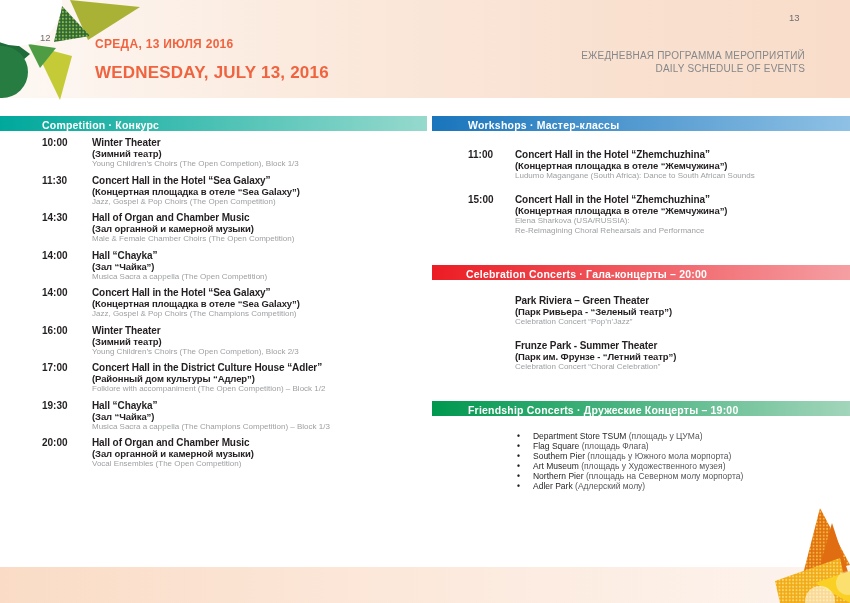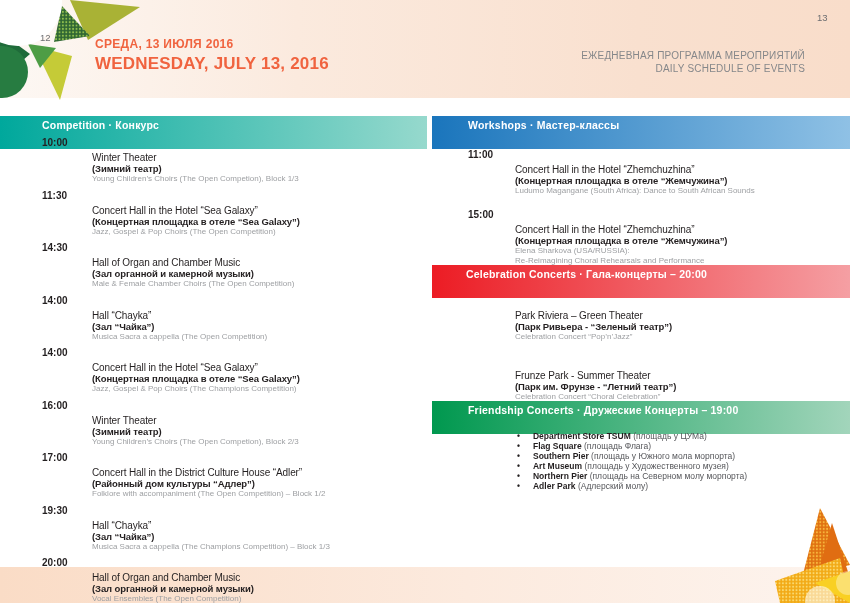--- a/index.html
+++ b/index.html
@@ -16,28 +16,28 @@
   .band-bottom {
     position:absolute; bottom:0; left:0; width:850px; height:36px; z-index:1;
     background:linear-gradient(90deg,#fadcc6 0%,#fceade 55%,#fdf4ee 100%);
   }
   
   .deco-tl { position:absolute; top:0; left:0; z-index:2; }
   .deco-br { position:absolute; bottom:0; right:0; z-index:2; }
   
   .pgnum { position:absolute; top:12px; font-size:9.5px; color:#6d6e71; z-index:3; }
   .pgnum-l { left:40px;margin-top:20px; }
-  .pgnum-r { left:789px;margin-left:28px; }
+  .pgnum-r { left:789px; }
   .title-block { position:absolute; left:95px; top:37px; z-index:3; color:#f0633f; }
   .title-ru { font-size:12px; font-weight:bold; letter-spacing:.3px; }
-  .title-en { font-size:17px; font-weight:bold; letter-spacing:.2px; margin-top:3px; }
+  .title-en { font-size:17px; font-weight:bold; letter-spacing:.2px; margin-top:12px; }
   .hdr-right { position:absolute; right:45px; top:49px; z-index:3; text-align:right;
                color:#85878a; font-size:10px; line-height:13px; letter-spacing:.2px; }
   
-  .bar { position:absolute; height:33px; line-height:19px; z-index:3;
+  .bar { position:absolute; height:15px; line-height:19px; z-index:3;
          color:#ffffff; font-weight:bold; font-size:10.5px; letter-spacing:.2px;
          box-sizing:border-box; white-space:nowrap; }
   .bar-competition { top:116px; left:0;   width:427px; padding-left:42px;
          background:linear-gradient(90deg,#00a89c 0%,#96d9cd 100%); }
   .bar-workshops   { top:116px; left:432px; width:418px; padding-left:36px;
          background:linear-gradient(90deg,#1a75bc 0%,#8fc1e5 100%); }
   .bar-celebration { top:265px; left:432px; width:418px; padding-left:34px;
          background:linear-gradient(90deg,#ec1c24 0%,#f59fa3 100%); }
   .bar-friendship  { top:401px; left:432px; width:418px; padding-left:36px;
          background:linear-gradient(90deg,#00984f 0%,#a2d5bb 100%); }
@@ -45,29 +45,29 @@
   .events { position:absolute; z-index:3; }
   .events-competition { left:42px;  top:137px; width:382px; }
   .events-workshops   { left:468px; top:149px; width:380px; }
   .events-celebration { left:468px; top:295px; width:380px; }
   .event { display:flex; margin-bottom:5px; }
   .events-workshops .event, .events-celebration .event { margin-bottom:12px; }
   .event-time { width:50px; flex-shrink:0; font-weight:bold; font-size:10px;
                 line-height:11px; color:#231f20; }
   .events-workshops .event-time, .events-celebration .event-time { width:47px; }
   .event-body { min-width:0; }
-  .event-venue    { font-weight:normal; font-size:10px;  line-height:11px; color:#231f20; letter-spacing:-.1px;margin-top:15px; }
+  .event-venue    { font-weight:bold; font-size:10px;  line-height:11px; color:#231f20; letter-spacing:-.1px; }
   .event-venue-ru { font-weight:bold; font-size:9.5px; line-height:11px; color:#231f20; letter-spacing:-.1px; }
   .event-desc, .event-desc2 { font-size:8px; line-height:10.5px; color:#9d9fa2; }
   .event-desc:empty, .event-desc2:empty { display:none; }
   
   .bullets { position:absolute; left:517px; top:431px; width:330px; z-index:3; }
   .bullet-row { font-size:8.5px; line-height:10px; color:#55565a; white-space:nowrap; }
   .bullet-dot  { font-weight:bold; color:#231f20; margin-right:3px; }
-  .bullet-name { font-weight:bold; color:#231f20;padding-left:10px; }
+  .bullet-name { font-weight:normal; color:#231f20;padding-left:10px; }
 </style>
 </head>
 <body>
 
 <div class="page">
 
   <div class="band-top"></div>
   <div class="band-bottom"></div>
 
   <svg class="deco-tl" width="150" height="115" viewBox="0 0 150 115">

